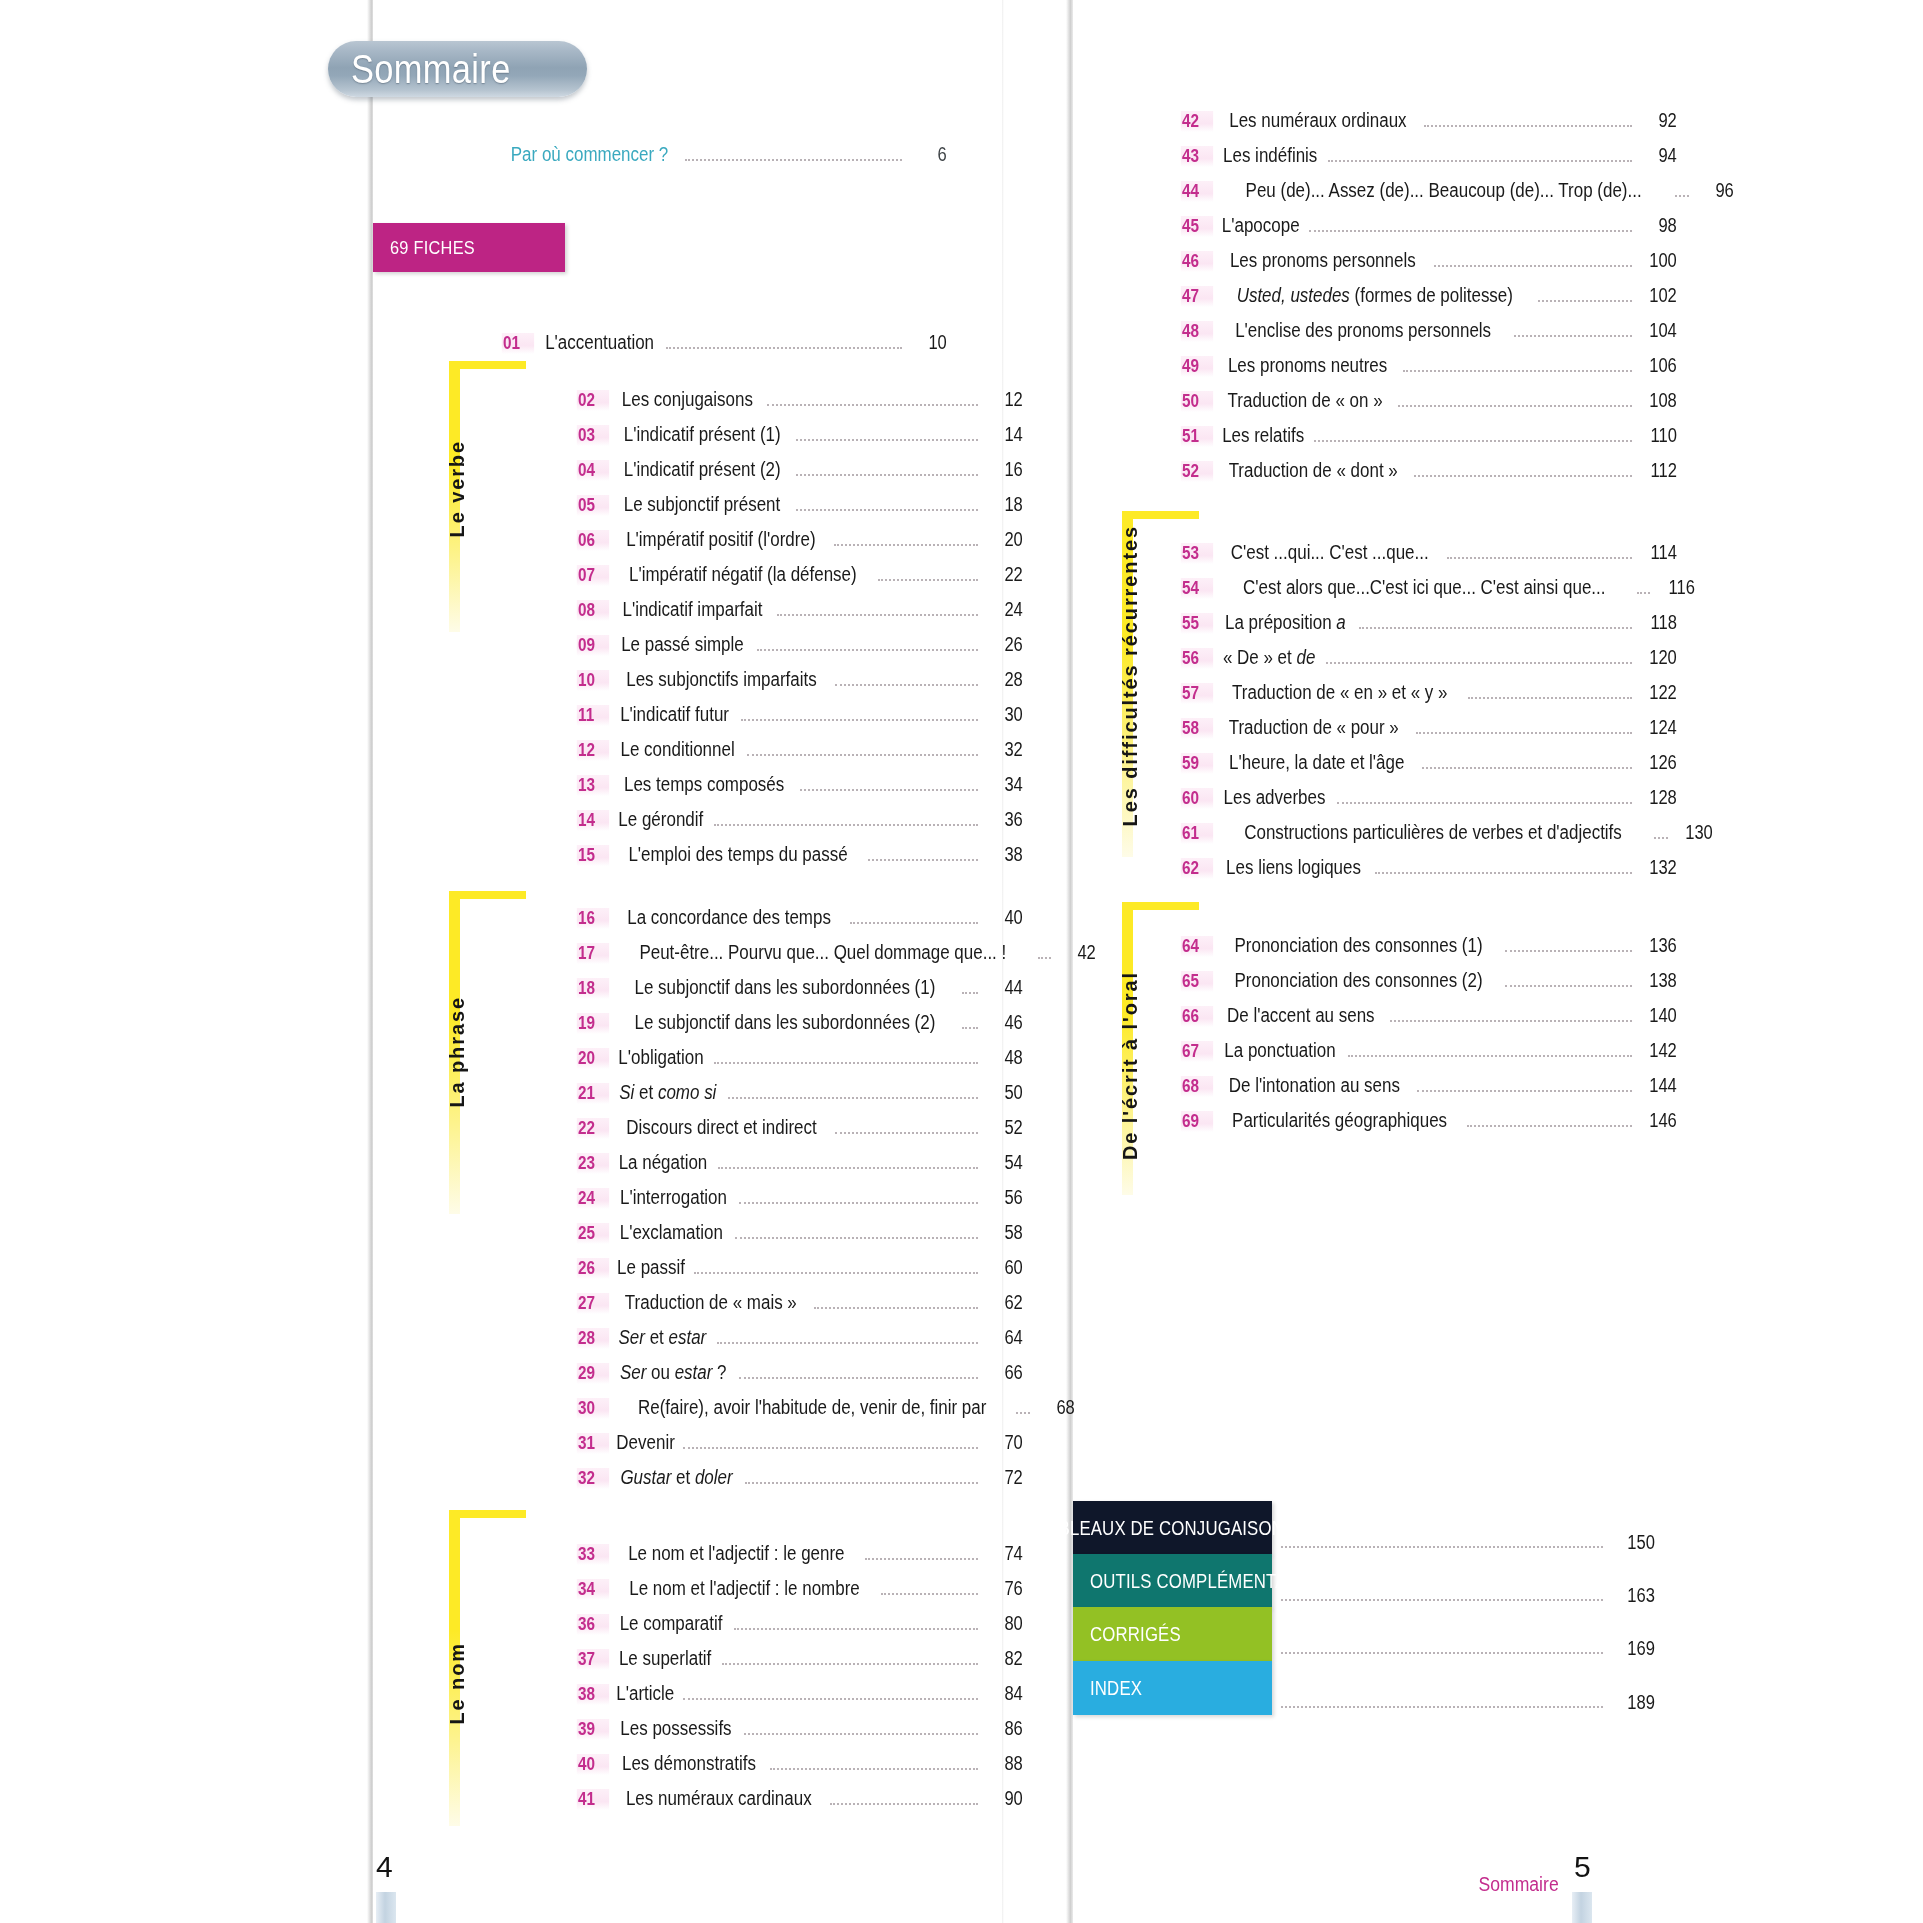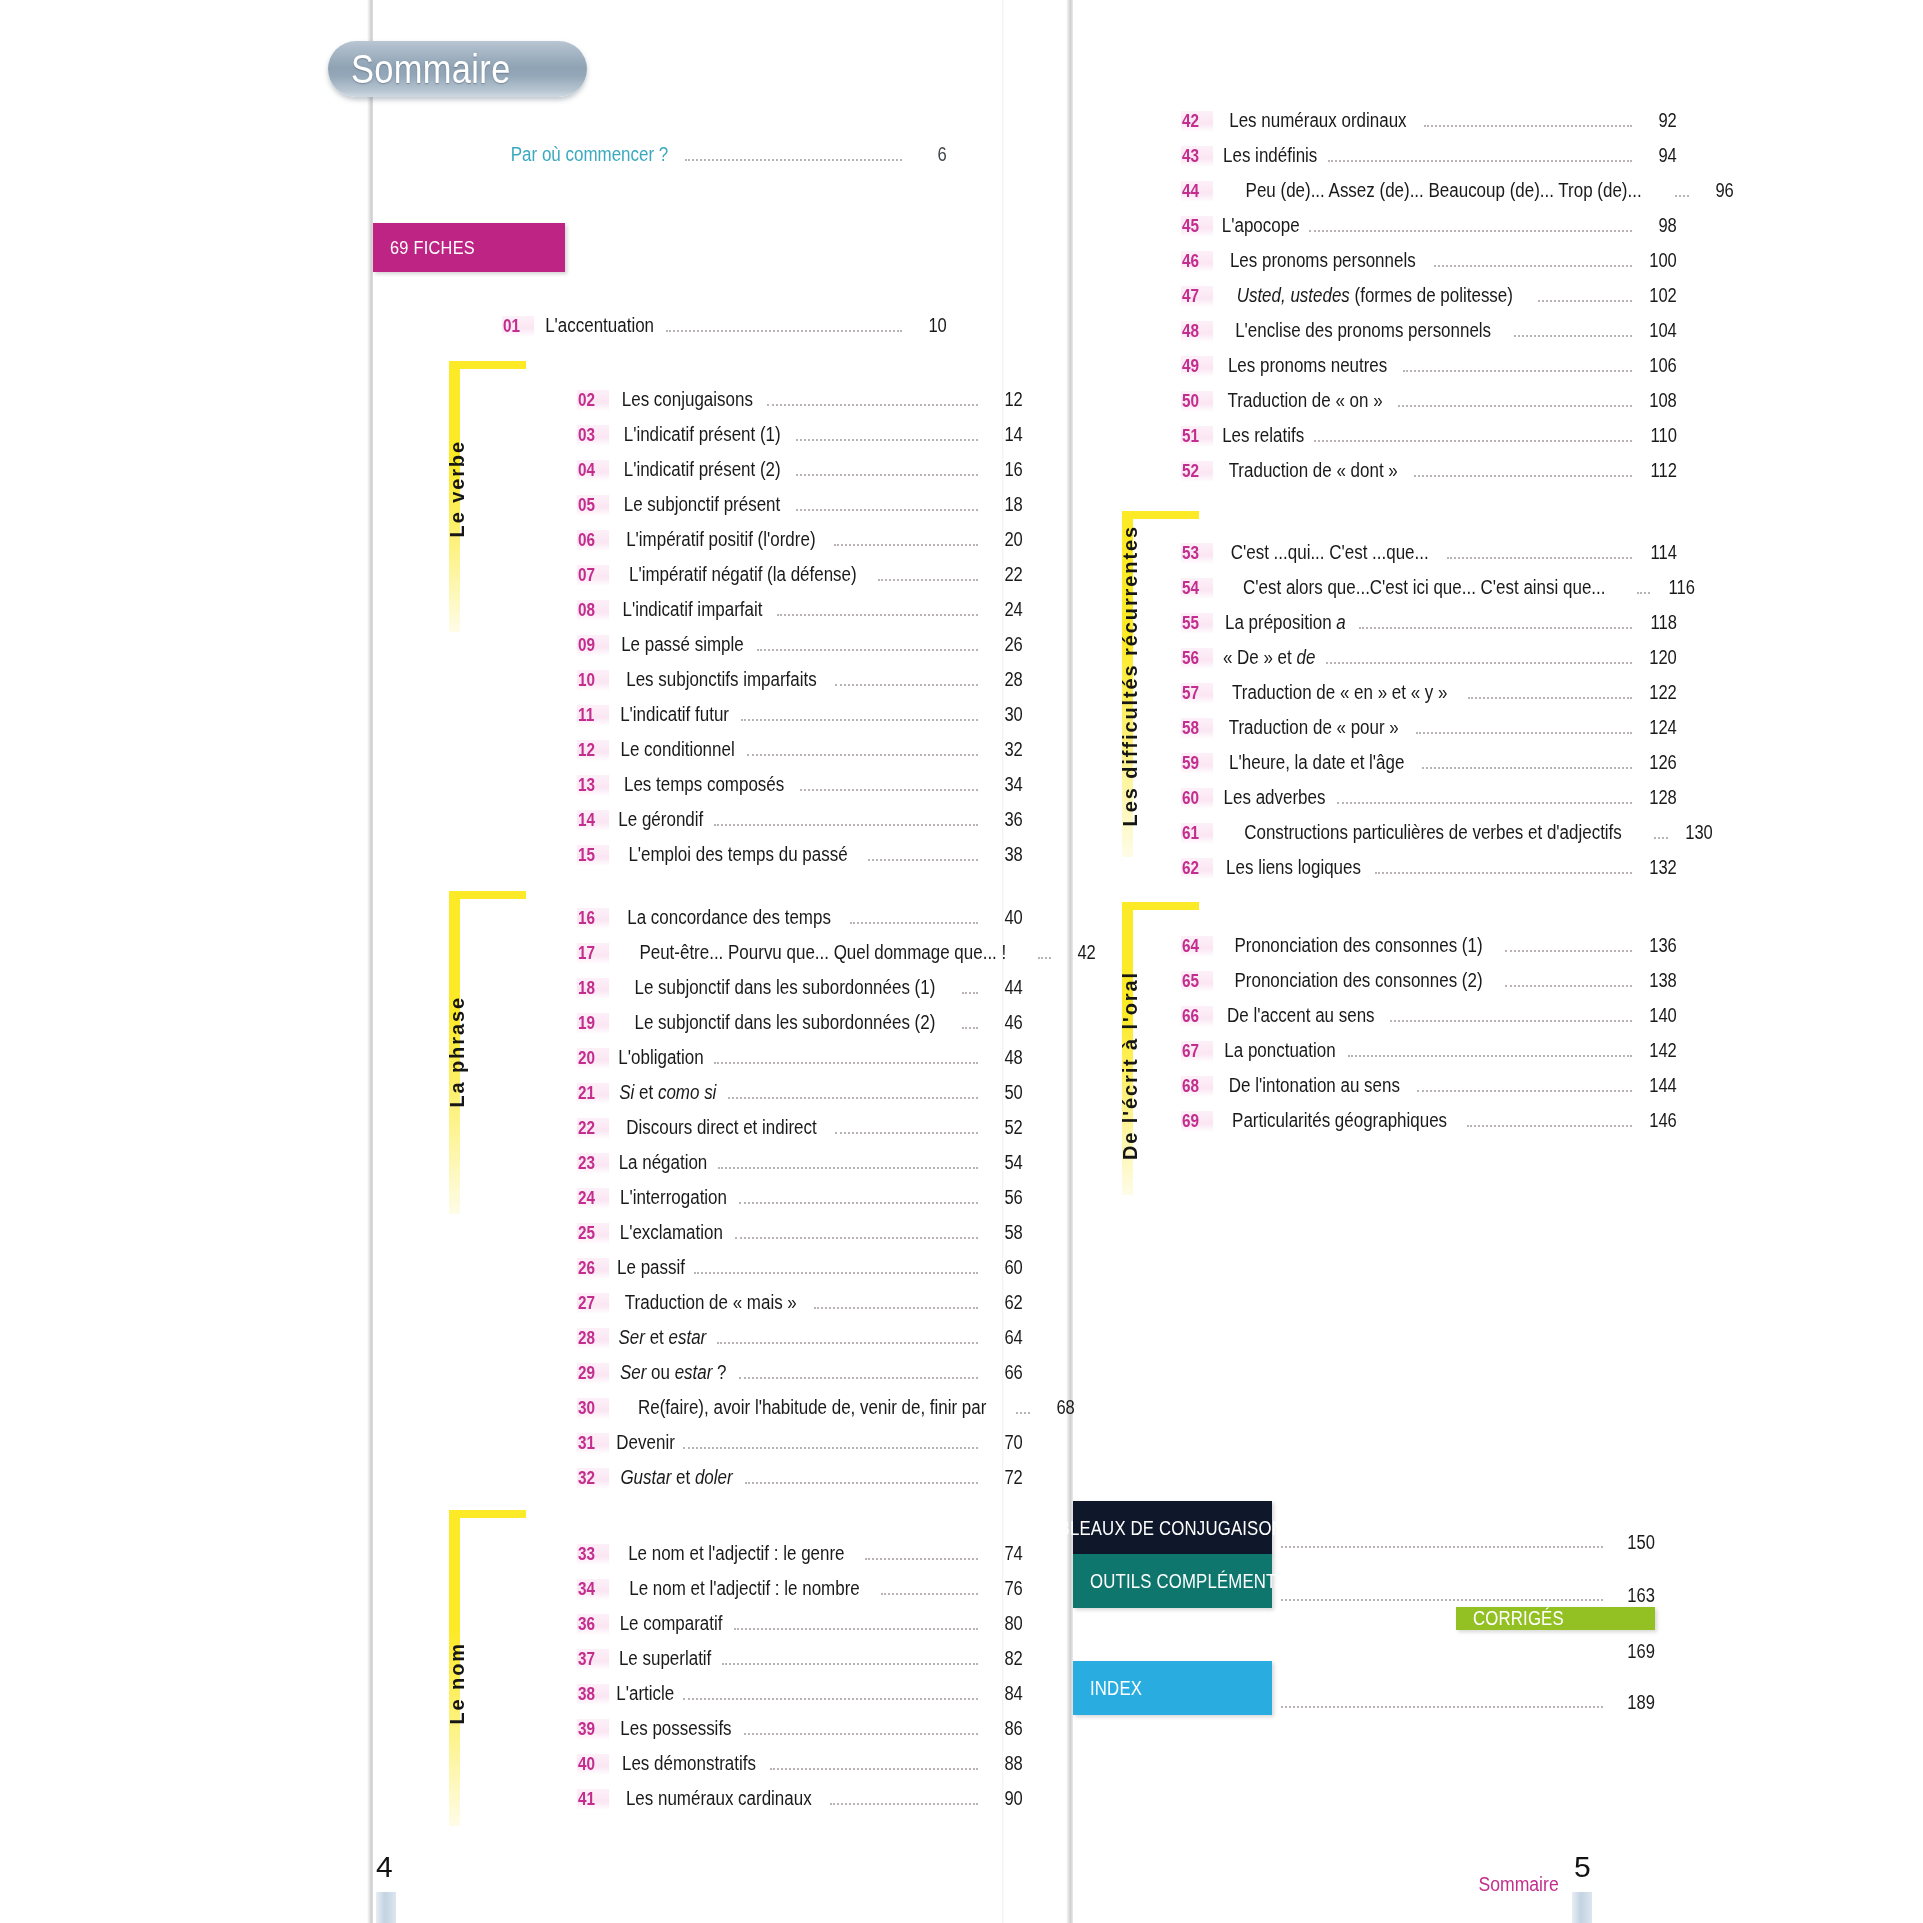--- a/index.html
+++ b/index.html
@@ -248,21 +248,21 @@
   <div class="entry entry-intro" style="position:absolute; left:499px; top:143px; width:451px;">
     <div class="label">Par où commencer ?</div>
     <div class="dots"></div>
     <div class="pg">6</div>
   </div>
 
   <div id="fiches-banner">
     <div class="bn-text">69 FICHES</div>
   </div>
 
-  <div class="entry" style="position:absolute; left:499px; top:314px; width:451px;">
+  <div class="entry" style="position:absolute; left:499px; top:331px; width:451px;">
     <div class="num">01</div>
     <div class="label">L'accentuation</div>
     <div class="dots"></div>
     <div class="pg">10</div>
   </div>
 
   <div class="section" id="sec-le-verbe" style="left:449px; top:361px; width:503px; height:511px;">
     <div class="spine" style="height:271px;"></div>
     <div class="spine-cap"></div>
     <div class="spine-label" style="top:79px;">Le verbe</div>
@@ -711,21 +711,21 @@
         <div class="dots"></div>
         <div class="pg">150</div>
       </div>
       <div class="back-row" style="left: 1073px; top: 1554px;">
         <div class="back-chip" style="background: #0f766e;">
           <span>OUTILS COMPLÉMENTAIRES</span>
         </div>
         <div class="dots"></div>
         <div class="pg">163</div>
       </div>
-      <div class="back-row" style="left: 1073px; top: 1607px; flex-direction: column;">
+      <div class="back-row" style="left: 1073px; top: 1607px;">
         <div class="back-chip" style="background: rgb(147, 193, 36);">
           <span>CORRIGÉS</span>
         </div>
         <div class="dots"></div>
         <div class="pg">169</div>
       </div>
       <div class="back-row" style="left: 1073px; top: 1661px;">
         <div class="back-chip" style="background: rgb(41, 173, 224);">
           <span>INDEX</span>
         </div>

